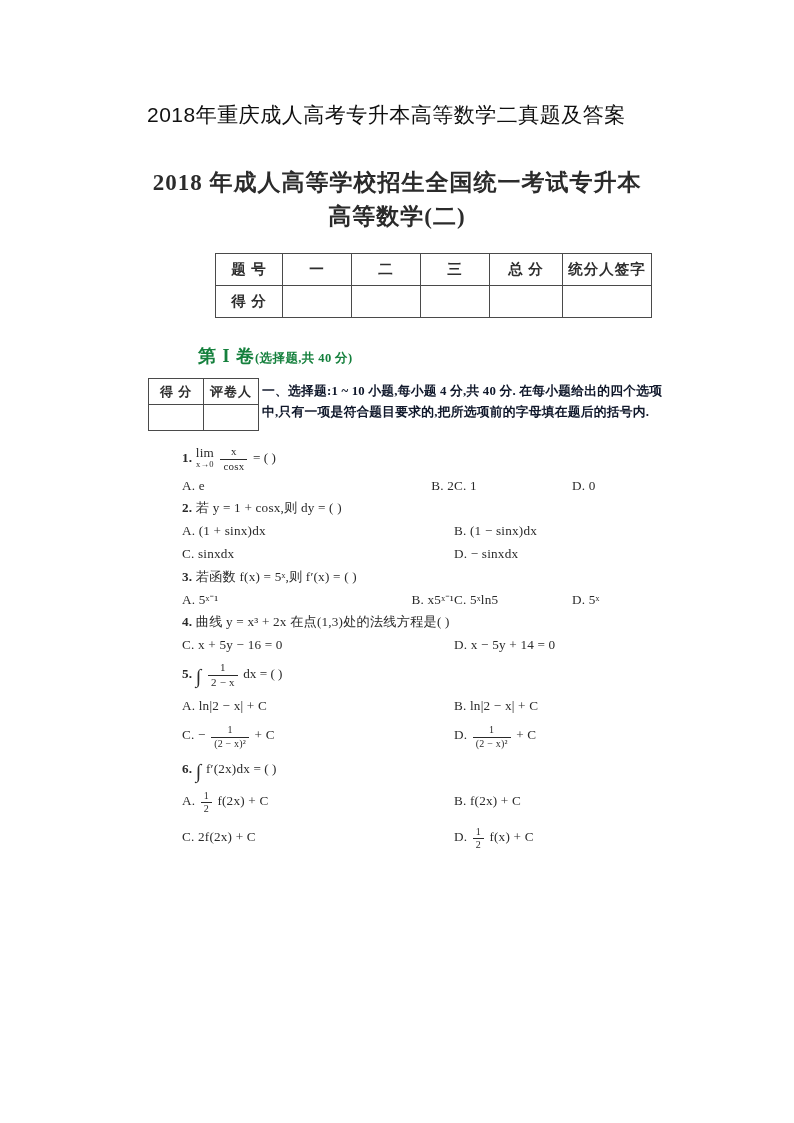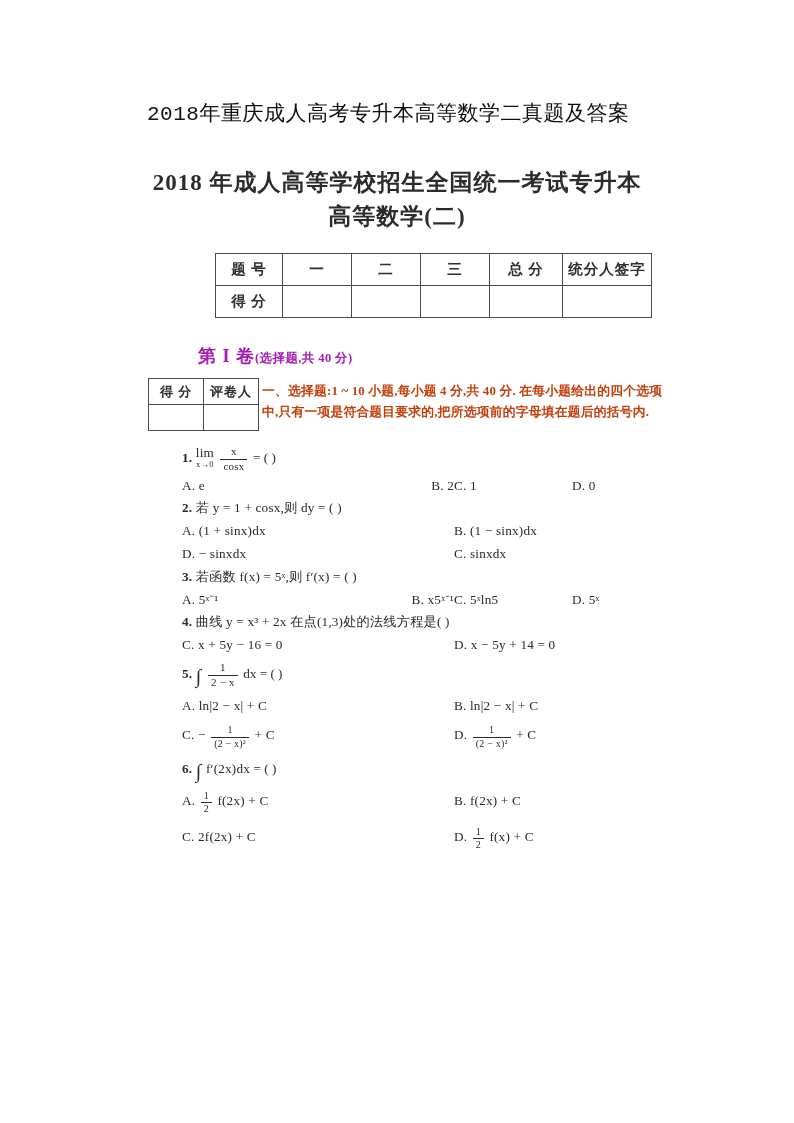--- a/index.html
+++ b/index.html
@@ -15,21 +15,21 @@
     color: #1a1a1a;
     overflow: hidden;
   }
 
   
   .doc-title {
     position: absolute;
     left: 147px;
     top: 100px;
     width: 520px;
-    font-family: Liberation Mono, monospace;
+    font-family: Liberation Sans, sans-serif;
     font-size: 21px;
     line-height: 30px;
     letter-spacing: 0.5px;
     color: #101010;
     white-space: nowrap;
   }
 
   
   .exam-heading {
     position: absolute;
@@ -80,21 +80,21 @@
   table.score-table td.c3 { width: 66px; }
   table.score-table td.c4 { width: 70px; }
   table.score-table td.c5 { width: 86px; }
 
   
   .part-label {
     position: absolute;
     left: 198px;
     top: 344px;
     font-family: "Liberation Serif", serif;
-    color: #a21caf;
+    color: #15803d;
     white-space: nowrap;
   }
   .part-label .big {
     font-size: 18px;
     font-weight: bold;
     letter-spacing: 1px;
   }
   .part-label .small {
     font-size: 12.5px;
     font-weight: bold;
@@ -126,21 +126,21 @@
 
   .section-instruction {
     position: absolute;
     left: 262px;
     top: 381px;
     width: 402px;
     font-family: "Liberation Serif", serif;
     font-size: 12.8px;
     line-height: 21px;
     font-weight: bold;
-    color: #c2410c;
+    color: #0f172a;
     letter-spacing: 0.2px;
   }
 
   
   .questions {
     position: absolute;
     left: 182px;
     top: 446px;
     width: 470px;
     font-family: "Liberation Serif", serif;
@@ -321,26 +321,26 @@
           <span class="lbl">A.</span>
           <span>(1 + sinx)dx</span>
         </div>
         <div class="opt">
           <span class="lbl">B.</span>
           <span>(1 − sinx)dx</span>
         </div>
       </div>
       <div class="g-row">
         <div class="opt">
+          <span class="lbl">C.</span>
+          <span>sinxdx</span>
+        </div>
+        <div class="opt">
           <span class="lbl">D.</span>
           <span>− sinxdx</span>
-        </div>
-        <div class="opt">
-          <span class="lbl">C.</span>
-          <span>sinxdx</span>
         </div>
       </div>
     </div>
   </div>
 
   <div class="q-block">
     <div class="q-stem">
       <span class="qnum">3.</span>
       <span>若函数 f(x) = 5ˣ,则 f′(x) = (          )</span>
     </div>

